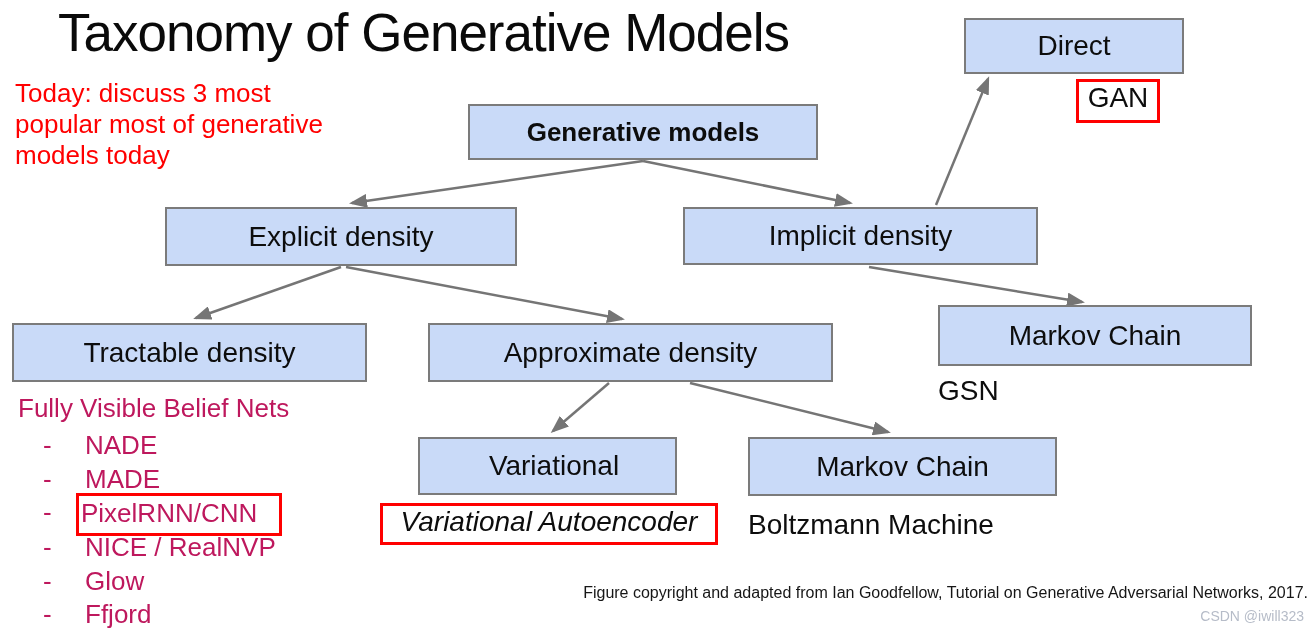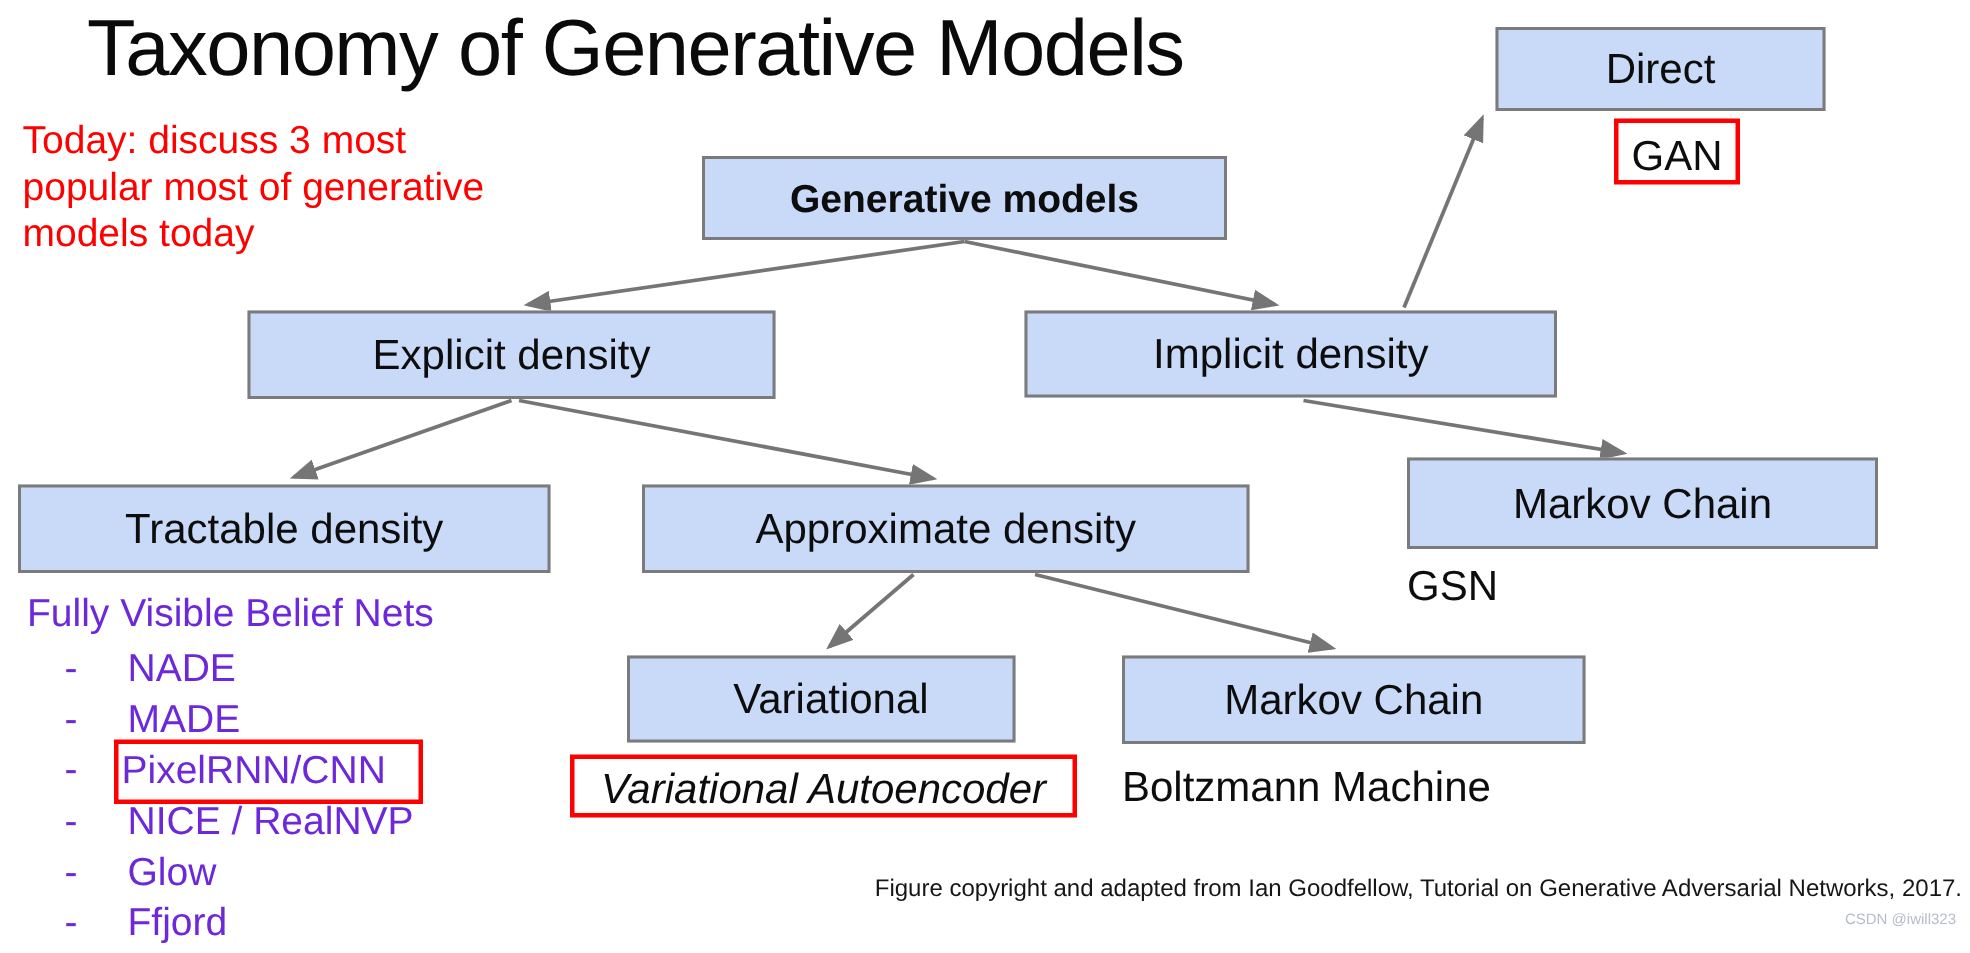--- a/index.html
+++ b/index.html
@@ -14,33 +14,33 @@
         font-size:26px;line-height:31px;color:var(--note,#ff0000);}
 
   svg.arrows{position:absolute;left:0;top:0;width:1313px;height:635px;}
 
   .node{position:absolute;display:flex;align-items:center;justify-content:center;
         background:var(--box-fill,#c9daf8);border:2px solid var(--box-border,#7b7b7b);
         box-sizing:border-box;font-size:28px;color:#0d0d0d;text-align:center;}
   .node.bold{font-weight:bold;font-size:26px;}
 
   .annot{position:absolute;font-size:28px;color:#0d0d0d;}
-  .redbox{position:absolute;display:flex;align-items:flex-end;justify-content:center;
+  .redbox{position:absolute;display:flex;align-items:flex-start;justify-content:center;
           border:3px solid var(--highlight,#ff0000);box-sizing:border-box;
           font-size:28px;color:#0d0d0d;background:transparent;}
 
-  .fvbn{position:absolute;left:18px;top:393px;font-size:26px;color:#6d28d9;}
+  .fvbn{position:absolute;left:18px;top:393px;font-size:26px;color:#be185d;}
   .fvbn .hdr{line-height:30px;margin-bottom:6px;white-space:nowrap;}
   .fvbn .row{display:flex;line-height:33.5px;white-space:nowrap;}
   .fvbn .dash{display:inline-block;padding-left:25px;width:42px;box-sizing:content-box;}
   .fvbn .hl{display:inline-block;border:3px solid var(--highlight,#ff0000);
             padding:1px 22px 3px 2px;margin:-3px 0 -5px -9px;line-height:33px;}
 
   .footer{position:absolute;right:5px;top:584px;font-size:16px;color:#161616;white-space:nowrap;}
-  .watermark{position:absolute;right:9px;top:608px;font-size:10px;
+  .watermark{position:absolute;right:9px;top:608px;font-size:14px;
              color:var(--watermark,#b6bcc8);white-space:nowrap;margin-left:26px;}
 </style>
 </head>
 <body>
 
 <div class="slide">
 
   <div class="title">Taxonomy of Generative Models</div>
 
   <div class="note">
@@ -64,21 +64,21 @@
       <line x1="690" y1="383" x2="888" y2="432" marker-end="url(#ah)"></line>
       <line x1="936" y1="205" x2="988" y2="79" marker-end="url(#ah)"></line>
       <line x1="869" y1="267" x2="1082" y2="302" marker-end="url(#ah)"></line>
     </g>
   </svg>
 
   <div class="node bold" style="left:468px;top:104px;width:350px;height:56px;">
     <span>Generative models</span>
   </div>
 
-  <div class="node" style="left:997px;top:18px;width:220px;height:56px;">
+  <div class="node" style="left:964px;top:18px;width:220px;height:56px;">
     <span>Direct</span>
   </div>
 
   <div class="node" style="left:165px;top:207px;width:352px;height:59px;">
     <span>Explicit density</span>
   </div>
 
   <div class="node" style="left:12px;top:323px;width:355px;height:59px;">
     <span>Tractable density</span>
   </div>

